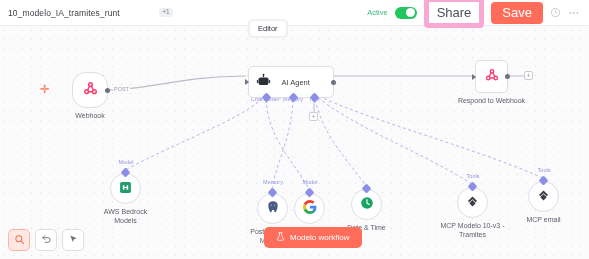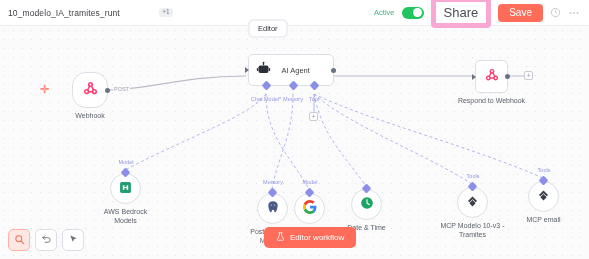--- a/index.html
+++ b/index.html
@@ -43,21 +43,21 @@
   .toggle .knob {
     position: absolute; top: 1.5px; right: 1.5px;
     width: 9px; height: 9px; border-radius: 50%; background: #fff;
   }
   .btn-share {
     font-size: 13px; color: #4b5059;
     border: 5px solid #f9a8d4; border-radius: 4px;
     padding: 3px 8px; background: #fff; cursor: pointer;
   }
   .btn-save {
-    font-size: 10px; color: #fff; background: #ff6d5a;
+    font-size: 13px; color: #fff; background: #ff6d5a;
     border: none; border-radius: 4px;
     padding: 3.5px 11px; cursor: pointer;
   }
   .icon-hdr { color: #c3c7cf; display: flex; align-items: center; cursor: pointer; }
 
   
   .tabs {
     position: absolute; top: 19px; left: 248px;
     display: flex; align-items: center; gap: 2px;
     background: #eef0f4; border-radius: 5px; padding: 2px;
@@ -253,21 +253,21 @@
               <path d="M13.4 8.8 L16 13.9"></path>
               <path d="M9.3 16.5 L14.7 16.5"></path>
           </svg>
         </span>
         <div class="port out"></div>
       </div>
       <div class="cap">Webhook</div>
     </div>
     <div class="conn-lbl" style="left:113px; top:60px;">POST</div>
 
-    <div class="node" style="left:248px; top:28px;">
+    <div class="node" style="left:248px; top:40px;">
       <div class="node-box node-wide">
         <span>
           <svg width="15" height="15" viewBox="0 0 24 24" fill="#2b2f36">
             <rect x="4" y="7" width="16" height="12" rx="3"></rect>
             <rect x="11" y="2.5" width="2" height="4"></rect>
             <circle cx="12" cy="2.4" r="1.4"></circle>
             <rect x="1.4" y="11" width="2" height="5" rx="1"></rect>
             <rect x="20.6" y="11" width="2" height="5" rx="1"></rect>
           </svg>
           <svg width="0" height="0"></svg>
@@ -393,21 +393,21 @@
 
   </div>
 
   <div class="exec-btn">
     <span>
       <svg width="9" height="9" viewBox="0 0 24 24" fill="none" stroke="#fff" stroke-width="2" stroke-linecap="round" stroke-linejoin="round">
         <path d="M9 2v7L4 19a2 2 0 002 3h12a2 2 0 002-3l-5-10V2"></path>
           <path d="M8 2h8"></path>
       </svg>
     </span>
-    <span>Editor workflow</span>
+    <span>Modelo workflow</span>
   </div>
 
   <div class="bl-bar">
     <div class="bl-btn active">
       <span>
         <svg width="11" height="11" viewBox="0 0 24 24" fill="none" stroke="#f2705c" stroke-width="2.2" stroke-linecap="round">
           <circle cx="10.5" cy="10.5" r="6.5"></circle>
             <path d="M15.4 15.4 21 21"></path>
         </svg>
       </span>

